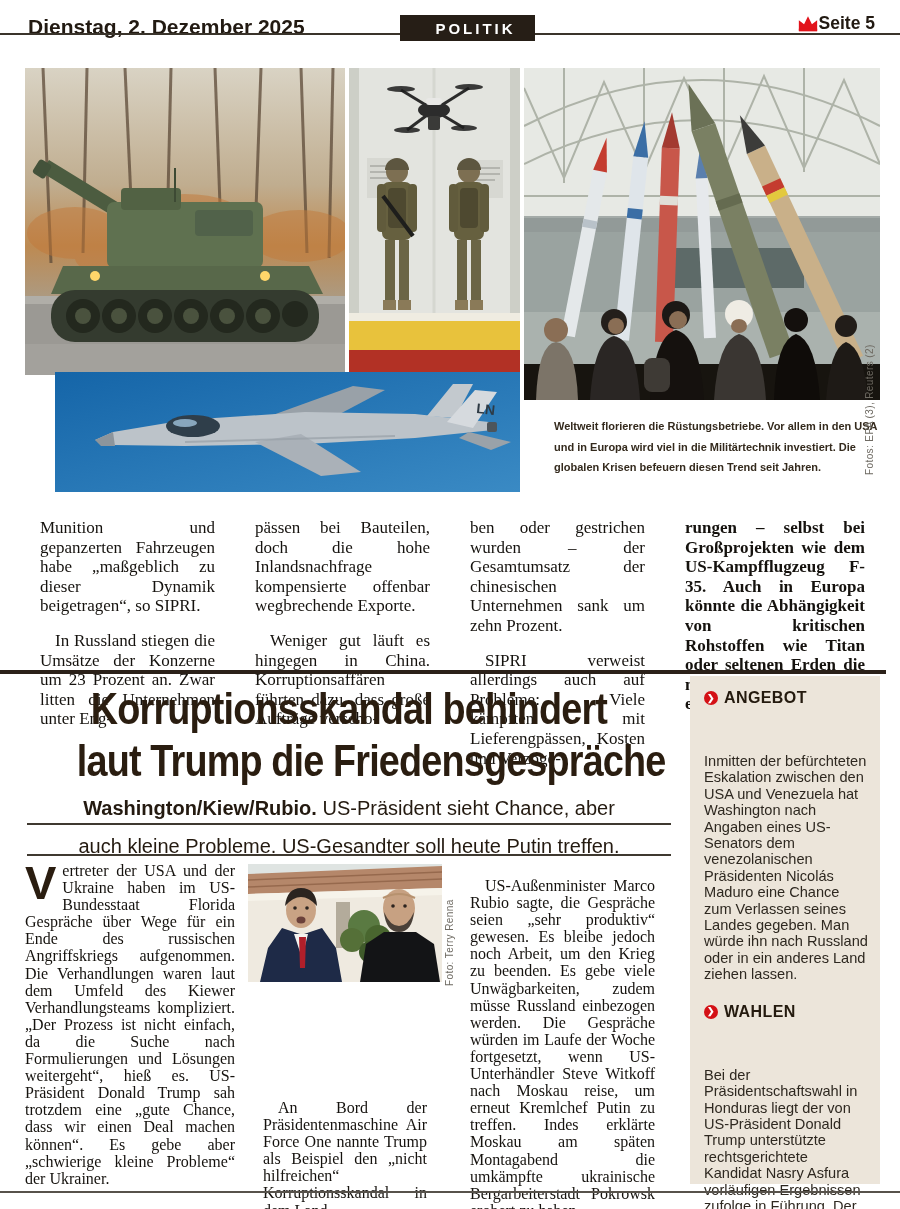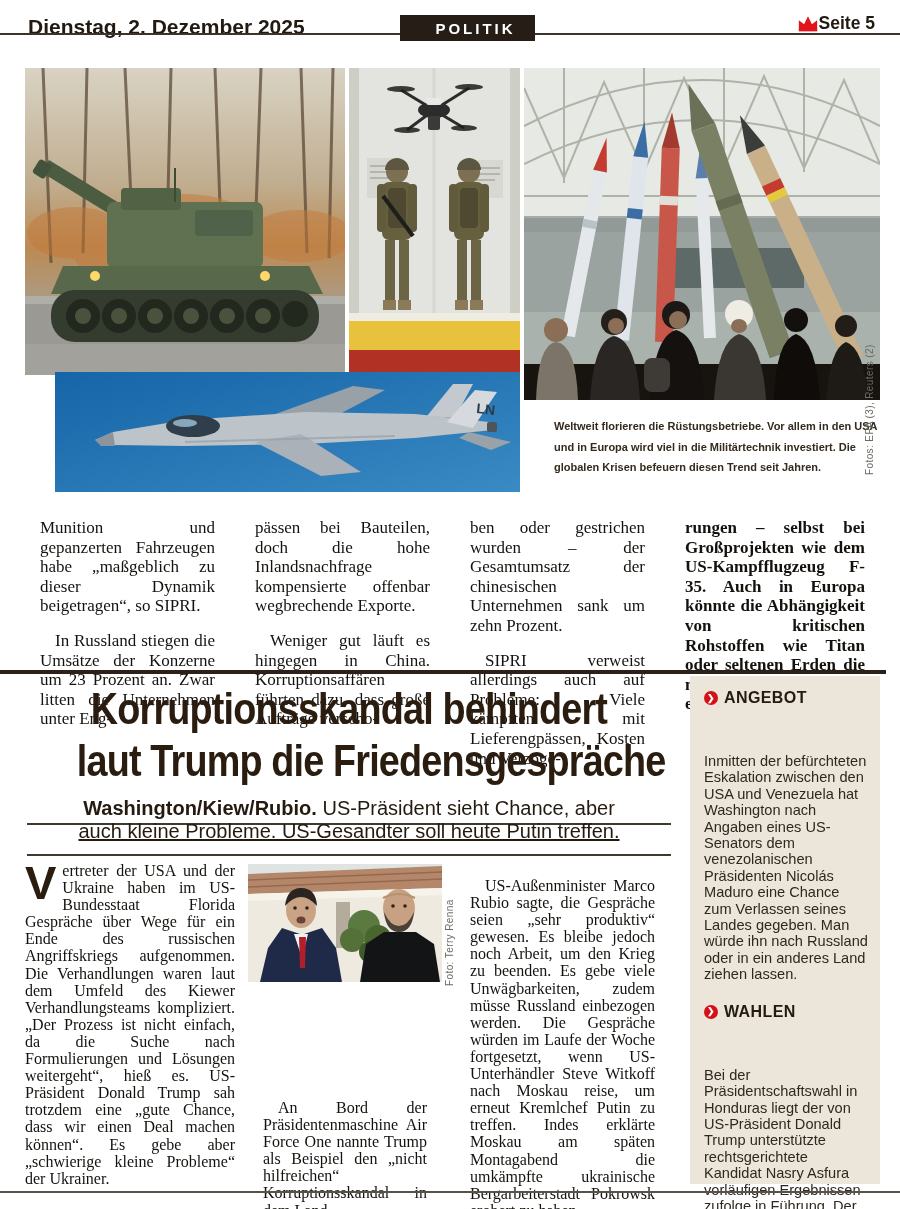--- a/index.html
+++ b/index.html
@@ -297,21 +297,21 @@
 
   <div class="abs" style="left:0;top:670px;width:886px;height:4px;background:#2b2119;"></div>
 
   <div class="abs" style="left:25px;top:684px;width:648px;height:505px;">
     <div class="abs headline" style="top:0;">Korruptionsskandal behindert</div>
     <div class="abs headline" style="top:52px;">laut Trump die Friedensgespräche</div>
     <div class="abs subhead" style="top:113px;">
       <b>Washington/Kiew/Rubio.</b><span> US-Präsident sieht Chance, aber</span>
     </div>
     <div class="abs subrule" style="top:139px;"></div>
-    <div class="abs subhead" style="top:136px;text-decoration:underline;">auch kleine Probleme. US-Gesandter soll heute Putin treffen.</div>
+    <div class="abs subhead" style="top:151px;">auch kleine Probleme. US-Gesandter soll heute Putin treffen.</div>
     <div class="abs subrule" style="top:170px;"></div>
   </div>
 
   <div class="abs just a2col" style="left:25px;width:210px;">
     <span class="dropcap">V</span>
     <span>ertreter der USA und der Ukraine haben im US-Bundesstaat Florida Gespräche über Wege für ein Ende des russischen Angriffskriegs aufgenommen. Die Verhandlungen waren laut dem Umfeld des Kiewer Verhandlungsteams kompliziert. „Der Prozess ist nicht einfach, da die Suche nach Formulierungen und Lösungen weitergeht“, hieß es. US-Präsident Donald Trump sah trotzdem eine „gute Chance, dass wir einen Deal machen können“. Es gebe aber „schwierige kleine Probleme“ der Ukrainer.</span>
   </div>
 
   <div class="photo" style="left:248px;top:864px;width:194px;height:118px;">
     <svg width="194" height="118" viewBox="0 0 194 118">

